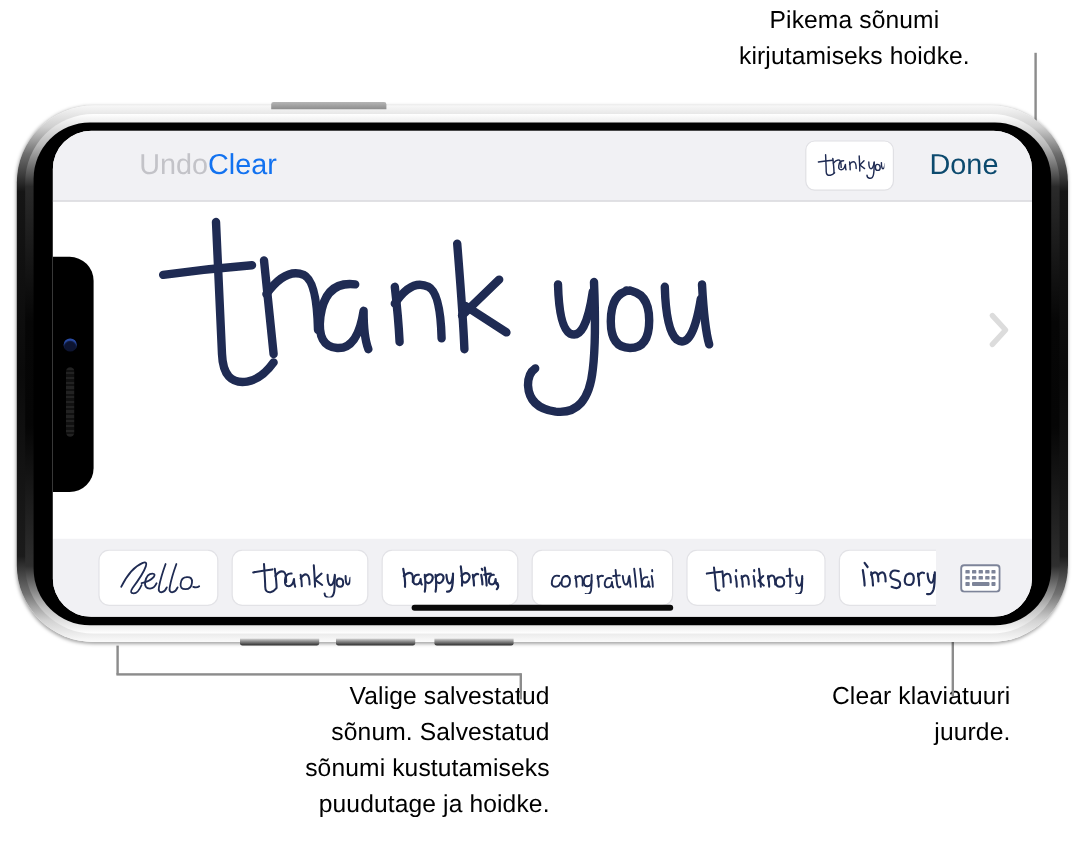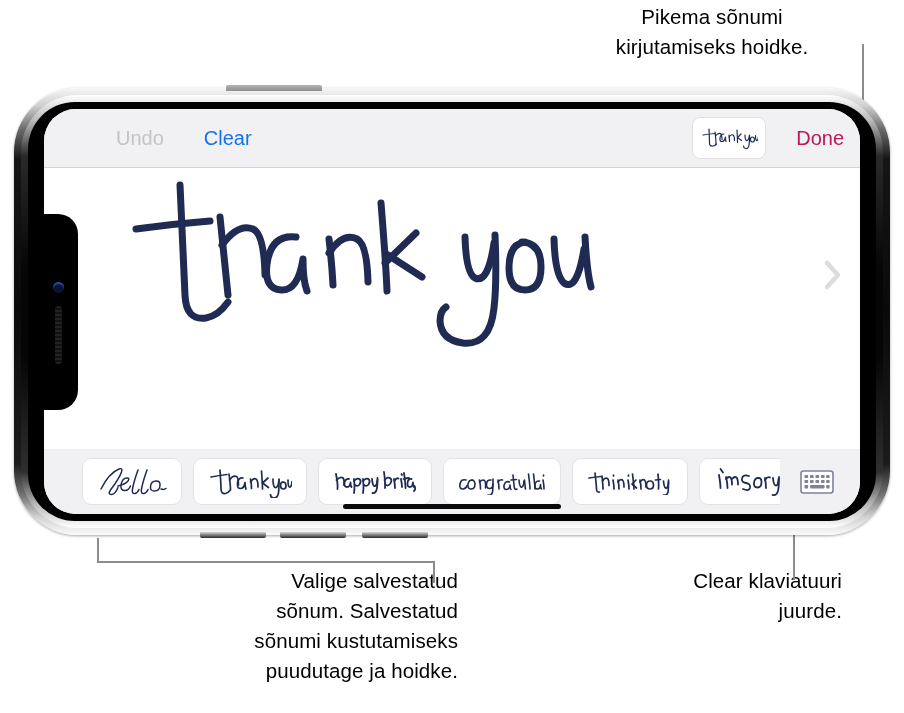--- a/index.html
+++ b/index.html
@@ -116,30 +116,30 @@
     left: 0; top: 0;
     width: 100%;
     height: 58px;
     background: #f1f1f4;
     border-bottom: 1px solid #d3d3d8;
     display: flex;
     align-items: center;
     z-index: 20;
   }
   .tb-btn {
-    font-size: 20px;
+    font-size: 24px;
     background: none;
     border: none;
     padding: 0;
     font-family: inherit;
     cursor: pointer;
   }
   #undo-button { color: #c3c3c8; margin-left: 72px; }
-  #clear-button { color: #1272f0; margin-left: 40px; }
-  #done-button { color: #be185d; margin-right: 16px; }
+  #clear-button { color: #1272f0; }
+  #done-button { color: #0c4a6e; margin-right: 28px; }
 
   #preview-chip {
     margin-left: auto;
     margin-right: 30px;
     width: 72px; height: 40px;
     background: #ffffff;
     border-radius: 8px;
     border: 1px solid #e0e0e4;
     display: flex;
     align-items: center;

